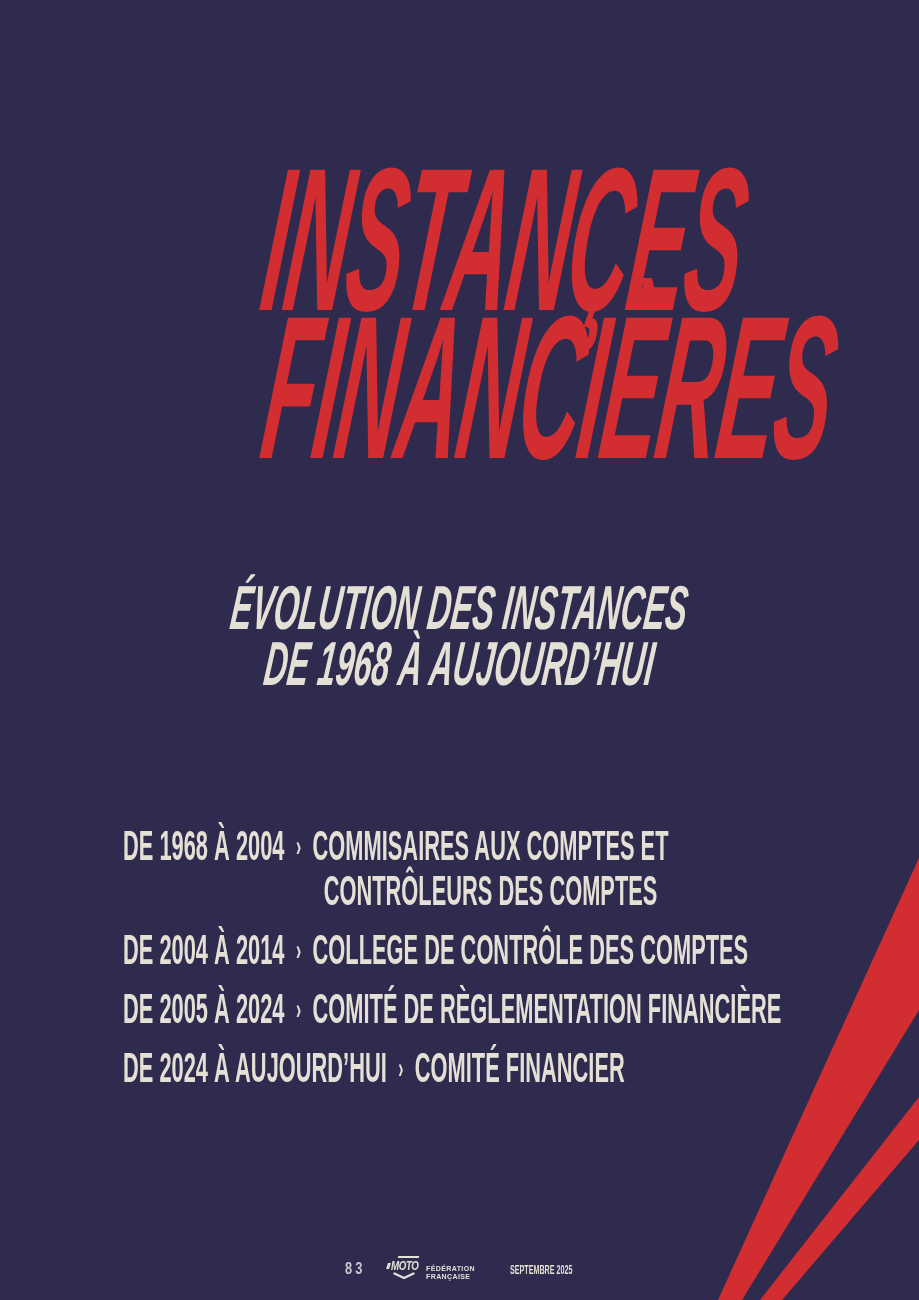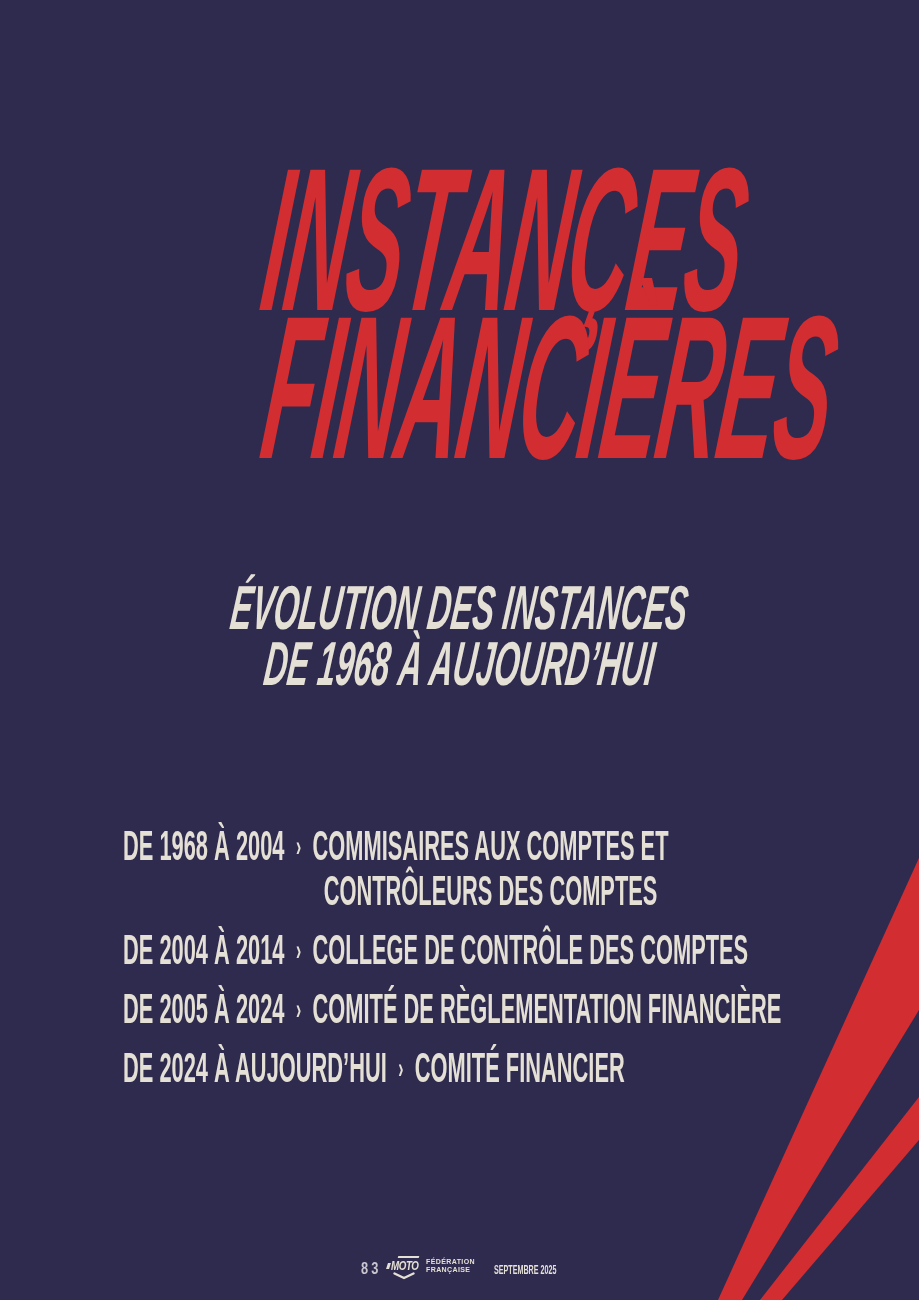--- a/index.html
+++ b/index.html
@@ -28,26 +28,26 @@
   .timeline { position:absolute; top:823px; left:123px; color:#E5E0D5; font-weight:bold; }
   .item { display:flex; align-items:flex-start; white-space:nowrap;
           font-size:42px; line-height:45px; margin-bottom:14px;
           transform: scaleX(0.52); transform-origin:0 0; }
   .item .sep { font-size:30px; line-height:45px; margin:0 22px; }
   .item .value { display:flex; flex-direction:column; align-items:center; }
   .item .value span { display:block; }
 
   
   .footer { position:absolute; left:0; bottom:20px; width:100%;
-            display:flex; justify-content:center; align-items:center; gap:0;
+            display:flex; justify-content:center; align-items:center; gap:16px;
             color:#E5E0D5; }
   .pagenum { width:26px; }
   .pagenum .inner { display:inline-block; white-space:nowrap; font-size:16px; font-weight:bold;
             letter-spacing:4px; color:#C8C5CF; transform:scaleX(0.8); transform-origin:0 50%; }
-  .logo { display:flex; align-items:flex-start; gap:5px; }
+  .logo { display:flex; align-items:flex-end; gap:5px; }
   .logo-moto { display:flex; flex-direction:column; align-items:center; position:relative; }
   .moto-row { position:relative; display:flex; align-items:center; height:13px; }
   .moto-apostrophe { display:inline-block; width:3px; height:6px; background:#E5E0D5;
             transform:skewX(-18deg); margin-right:1px; margin-top:3px; }
   .moto-text-outer { width:30px; }
   .moto-text { display:inline-block; white-space:nowrap; font-size:13px; font-weight:bold;
             font-style:italic; letter-spacing:-0.5px; transform:scaleX(0.75);
             transform-origin:0 50%; }
   .moto-topbar { position:absolute; top:-2px; left:11px; width:21px; height:2px;
             background:#E5E0D5; transform:skewX(-18deg); }

